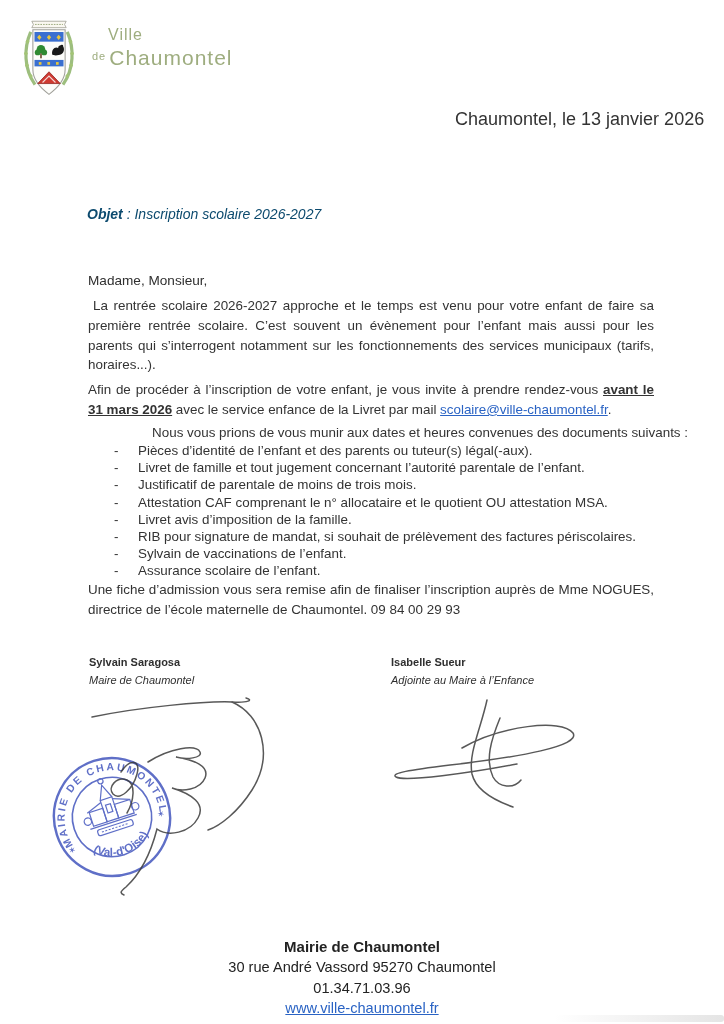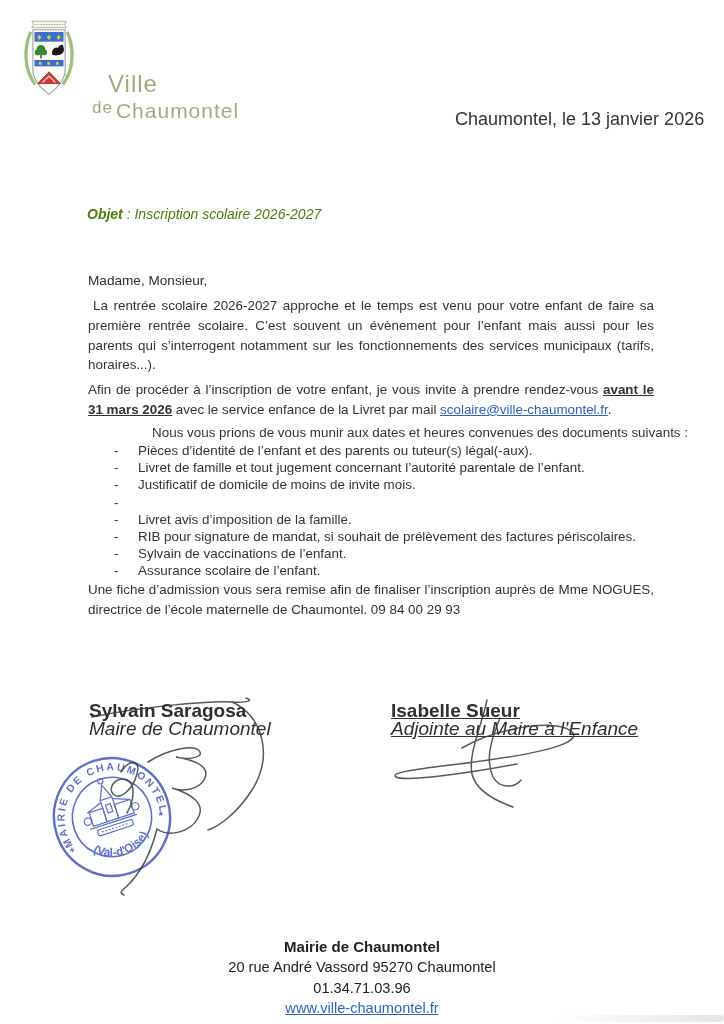--- a/index.html
+++ b/index.html
@@ -12,31 +12,31 @@
     overflow:hidden;
   }
   .page { position:absolute; inset:0; background:#fff; }
 
   
   .coat { position:absolute; left:22px; top:18px; width:54px; height:86px; }
   .logo-text {
     position:absolute; left:92px; top:26px;
     color:#9ead7f; letter-spacing:1px; line-height:1.1;
   }
-  .logo-line1 { font-size:24px; padding-left:16px;margin-top:45px; }
+  .logo-line1 { font-size:16px; padding-left:16px; }
   .logo-line2 { font-size:21px; margin-top:2px; }
-  .logo-de { font-size:17px; vertical-align:5px; margin-right:3px; }
+  .logo-de { font-size:11px; vertical-align:5px; margin-right:3px; }
 
   .date-line {
     position:absolute; left:455px; top:109px;
     font-size:18px; color:#333;
   }
 
   
-  .subject { position:absolute; left:87px; top:206px; font-size:14px; font-style:italic; color:#4d7c0f; }
+  .subject { position:absolute; left:87px; top:206px; font-size:14px; font-style:italic; color:#0c4a6e; }
   .subject-label { font-weight:bold; }
 
   
   .salutation { position:absolute; left:88px; top:273px; font-size:13.6px; }
   .para {
     position:absolute; left:88px; width:566px;
     font-size:13.4px; line-height:19.8px; text-align:justify; color:#333;
   }
   .p-intro { top:296px; text-indent:5px; }
   .p-appointment { top:380px; }
@@ -46,23 +46,23 @@
   .email-link { color:#2a63c4; text-decoration:underline; }
 
   .doc-list { position:absolute; left:88px; top:442px; list-style:none; }
   .doc-list li {
     font-size:13.4px; line-height:17.2px; white-space:nowrap;
     display:flex; color:#333;
   }
   .doc-list .dash { width:24px; padding-left:26px; flex:0 0 50px; }
 
   
-  .sig-block { position:absolute; top:702px; font-size:19px; line-height:17.5px; }
+  .sig-block { position:absolute; top:654px; font-size:11px; line-height:17.5px; }
   .sig-left { left:89px; }
-  .sig-right { left:391px;text-decoration:underline; }
+  .sig-right { left:391px; }
   .sig-name { font-weight:bold; }
   .sig-title { font-style:italic; }
 
   
   .stamp {
     position:absolute; left:50px; top:755px; width:124px; height:124px;
     transform:rotate(-18deg); opacity:0.88;
   }
 
   .sig-overlay { position:absolute; inset:0; pointer-events:none; z-index:6; }
@@ -151,24 +151,25 @@
     <li>
         <span class="dash">-</span>
         <span>Pièces d’identité de l’enfant et des parents ou tuteur(s) légal(-aux).</span>
       </li>
     <li>
         <span class="dash">-</span>
         <span>Livret de famille et tout jugement concernant l’autorité parentale de l’enfant.</span>
       </li>
     <li>
         <span class="dash">-</span>
-        <span>Justificatif de domicile de moins de invite mois.</span>
-      </li>
-    <li>
-        <span class="dash">-</span>
+        <span>Justificatif de parentale de moins de trois mois.</span>
+      </li>
+    <li>
+        <span class="dash">-</span>
+        <span>Attestation CAF comprenant le n° allocataire et le quotient OU attestation MSA.</span>
       </li>
     <li>
         <span class="dash">-</span>
         <span>Livret avis d’imposition de la famille.</span>
       </li>
     <li>
         <span class="dash">-</span>
         <span>RIB pour signature de mandat, si souhait de prélèvement des factures périscolaires.</span>
       </li>
     <li>
@@ -234,19 +235,19 @@
     </g>
     <g stroke="#3b3b3b" stroke-width="1.5" fill="none" stroke-linecap="round" opacity="0.85">
       <path d="M 487 700 C 481 728, 468 754, 472 774 C 476 791, 496 801, 513 807"></path>
       <path d="M 462 748 C 500 726, 562 718, 573 733 C 581 746, 520 757, 450 765 C 410 770, 390 773, 396 777 C 405 782, 470 773, 517 764"></path>
       <path d="M 500 718 C 491 740, 485 760, 493 777 C 499 788, 514 789, 521 780"></path>
     </g>
   </svg>
 
   <div class="footer">
     <div class="footer-name">Mairie de Chaumontel</div>
-    <div class="footer-address">20 rue André Vassord 95270 Chaumontel</div>
+    <div class="footer-address">30 rue André Vassord 95270 Chaumontel</div>
     <div class="footer-phone">01.34.71.03.96</div>
     <div class="footer-site"><span>www.ville-chaumontel.fr</span></div>
   </div>
 
   <div class="scan-artifact"></div>
 </div>
 
 </body></html>

